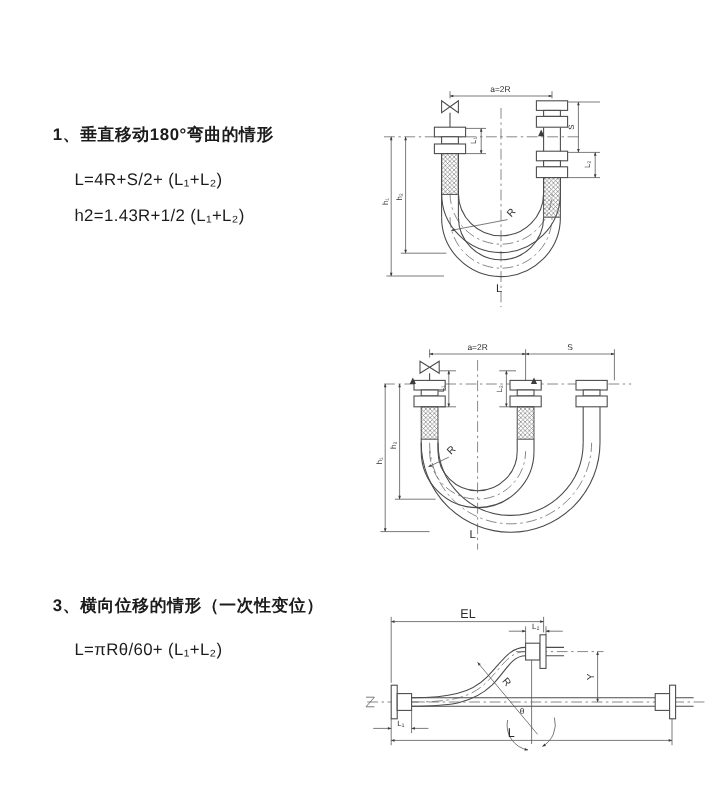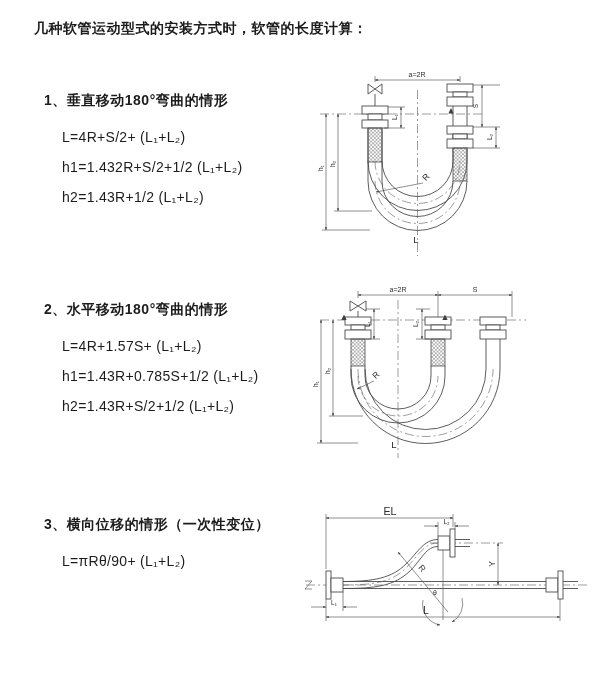--- a/index.html
+++ b/index.html
@@ -17,39 +17,31 @@
   .hz{stroke:#4b4b4b;stroke-width:.8;}
   svg text{fill:#2b2b2b;font-family:"Liberation Sans",sans-serif;}
   .t6{font-size:6.5px;}.t7{font-size:7px;}.t8{font-size:8.5px;}.t9{font-size:9.5px;}.t10{font-size:10.5px;}
   .arrowfill{fill:#3d3d3d;}
 </style>
 </head>
 <body>
 
 <div class="page">
 
-  <h1 class="title">几种软管运动型式的安装方式时，软管的长度计算：</h1>
-
-  <div class="sec" style="top:92px;">
+
+  <div class="sec" style="top:104px;">
     <h2 class="sec-heading">1、垂直移动180°弯曲的情形</h2>
     <p class="formula">L=4R+S/2+ (L₁+L₂)</p>
-    <p class="formula">h1=1.432R+S/2+1/2 (L₁+L₂)</p>
     <p class="formula">h2=1.43R+1/2 (L₁+L₂)</p>
   </div>
 
-  <div class="sec" style="top:301px;">
-    <h2 class="sec-heading">2、水平移动180°弯曲的情形</h2>
-    <p class="formula">L=4R+1.57S+ (L₁+L₂)</p>
-    <p class="formula">h1=1.43R+0.785S+1/2 (L₁+L₂)</p>
-    <p class="formula">h2=1.43R+S/2+1/2 (L₁+L₂)</p>
-  </div>
-
-  <div class="sec" style="top:516px;">
+
+  <div class="sec" style="top:496px;">
     <h2 class="sec-heading">3、横向位移的情形（一次性变位）</h2>
-    <p class="formula">L=πRθ/90+ (L₁+L₂)</p>
+    <p class="formula">L=πRθ/60+ (L₁+L₂)</p>
   </div>
 
   <svg class="diag" style="left:310px;top:66px;" width="255" height="196" viewBox="0 0 255 196">
     <defs>
       <marker id="ar1" viewBox="0 0 10 10" refX="9.5" refY="5" markerWidth="7" markerHeight="4.5" orient="auto-start-reverse">
         <path d="M0 1.2 L10 5 L0 8.8 Z" class="arrowfill"></path>
       </marker>
       <pattern id="hp1" width="3.6" height="3.6" patternUnits="userSpaceOnUse">
         <path d="M0 3.6 L3.6 0 M0 0 L3.6 3.6" stroke="#6e6e6e" stroke-width="0.5"></path>
       </pattern>

